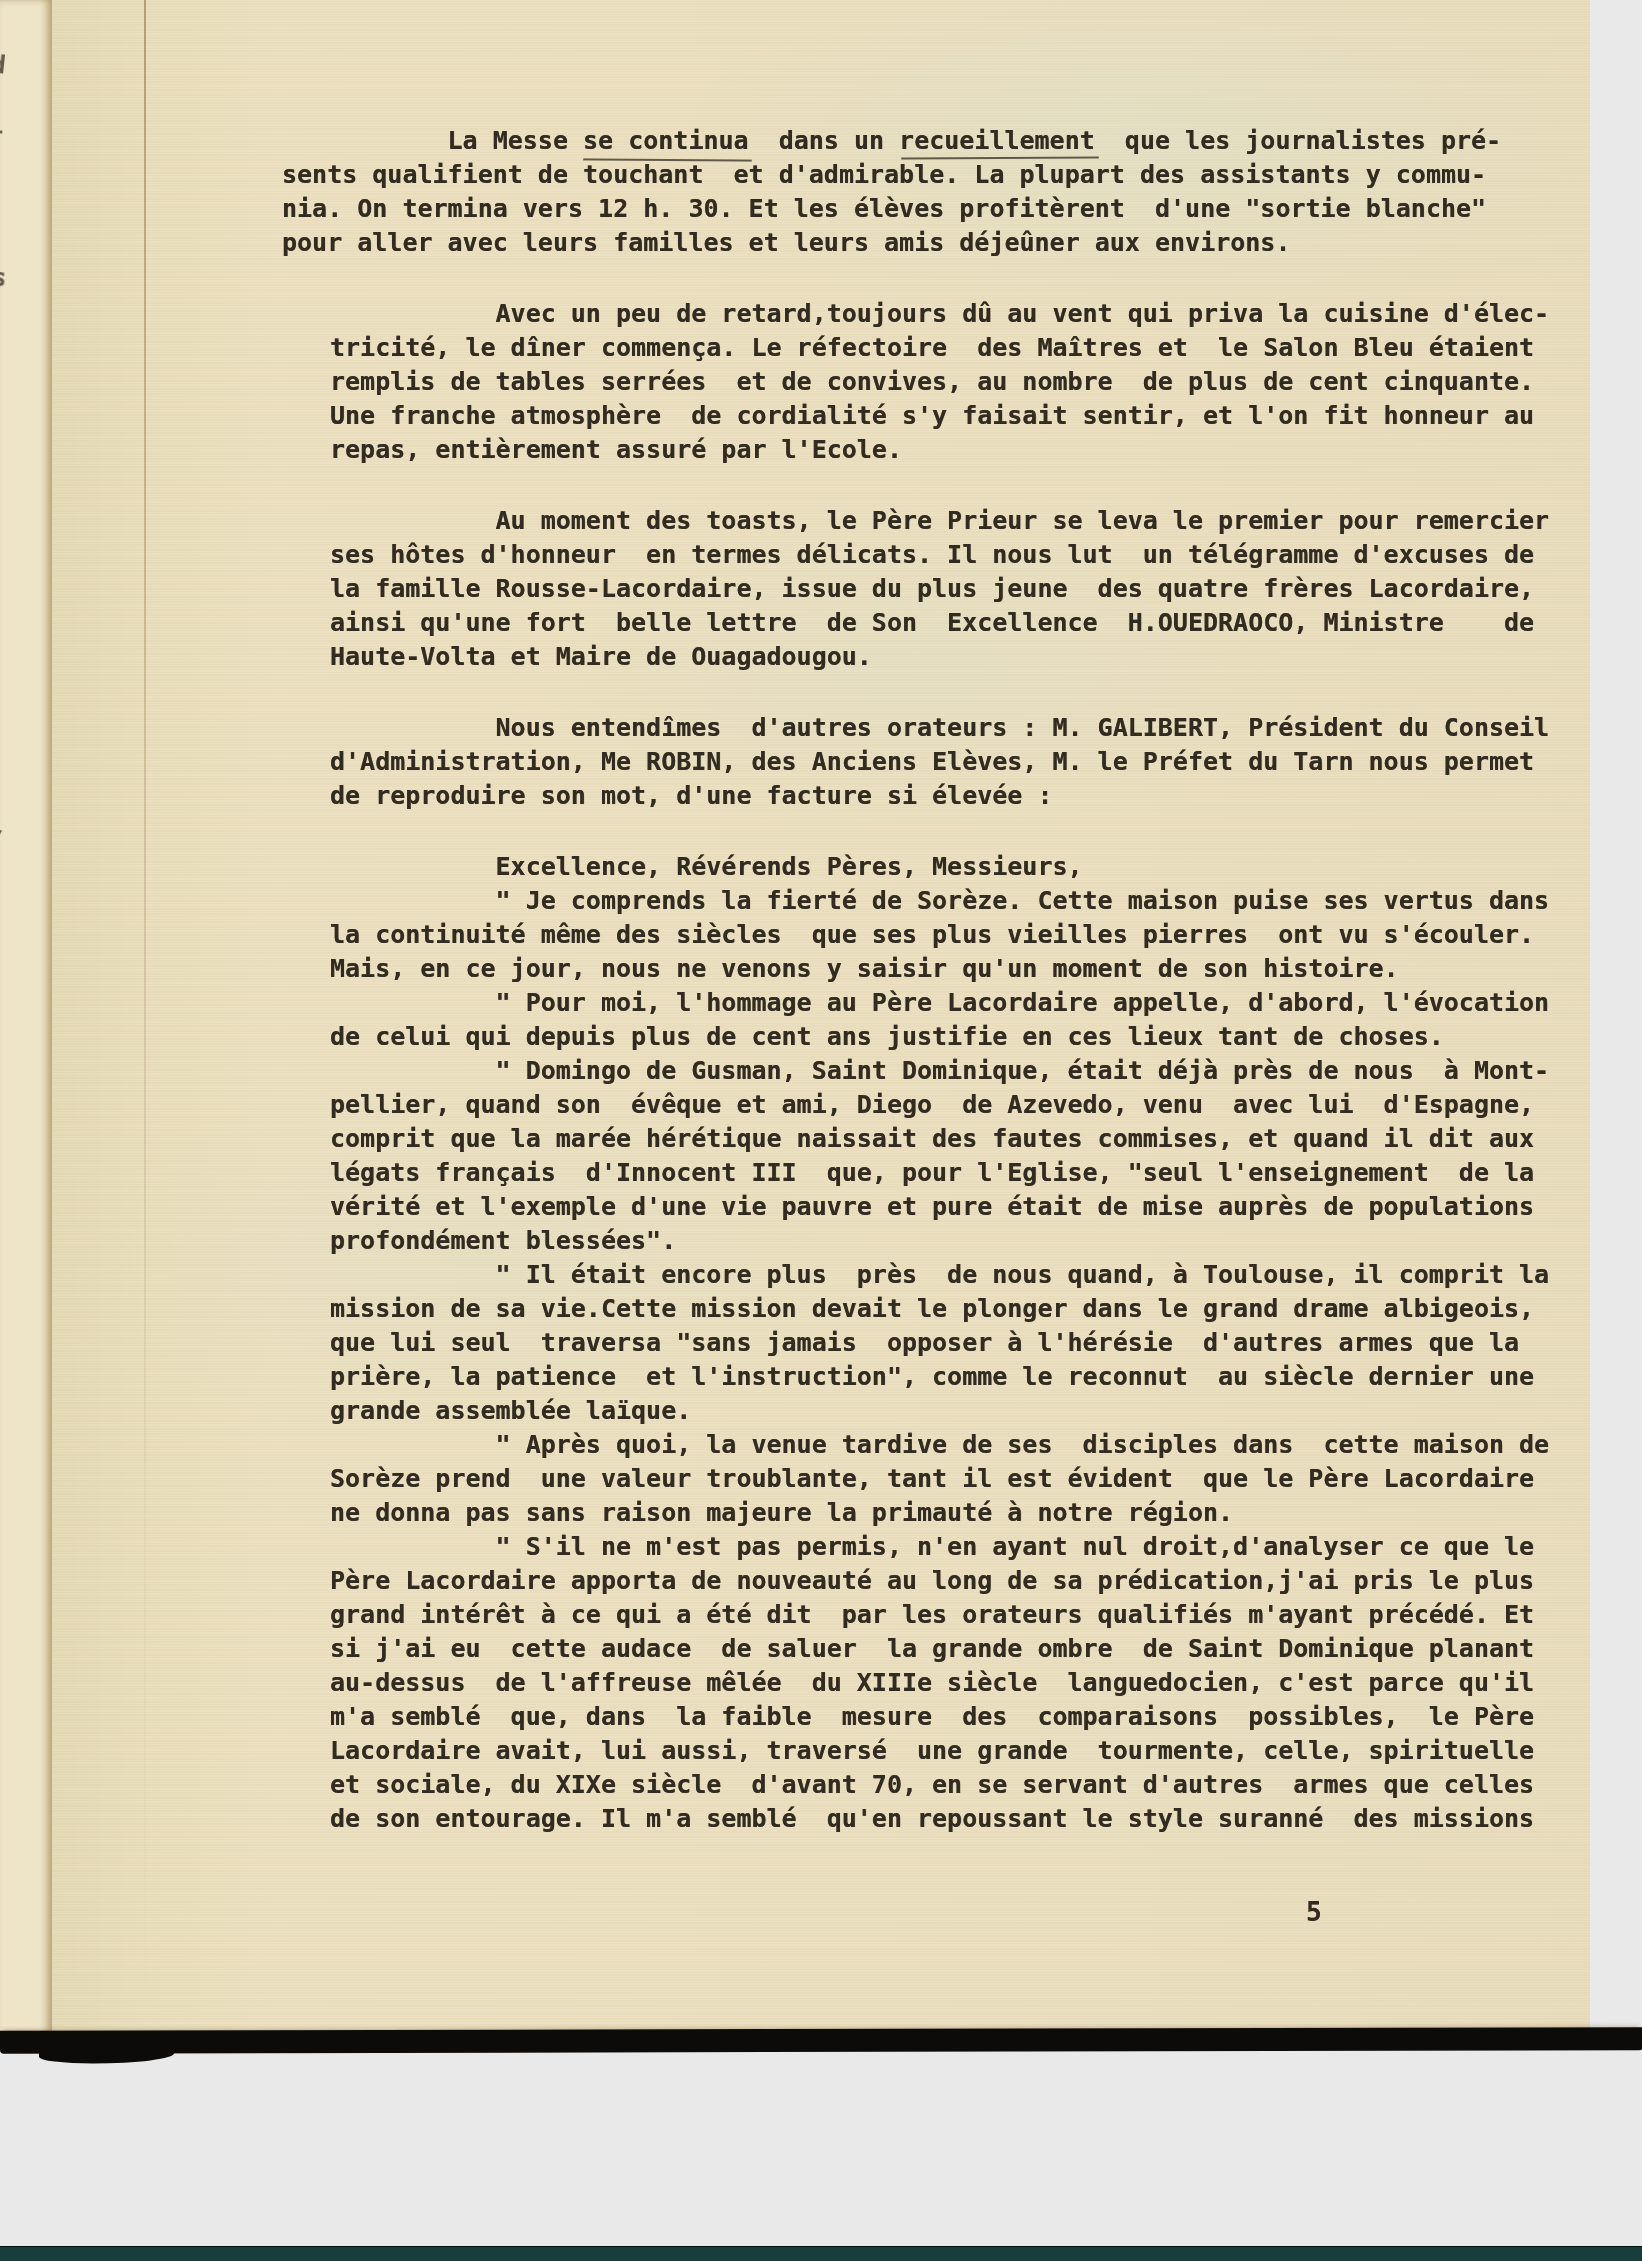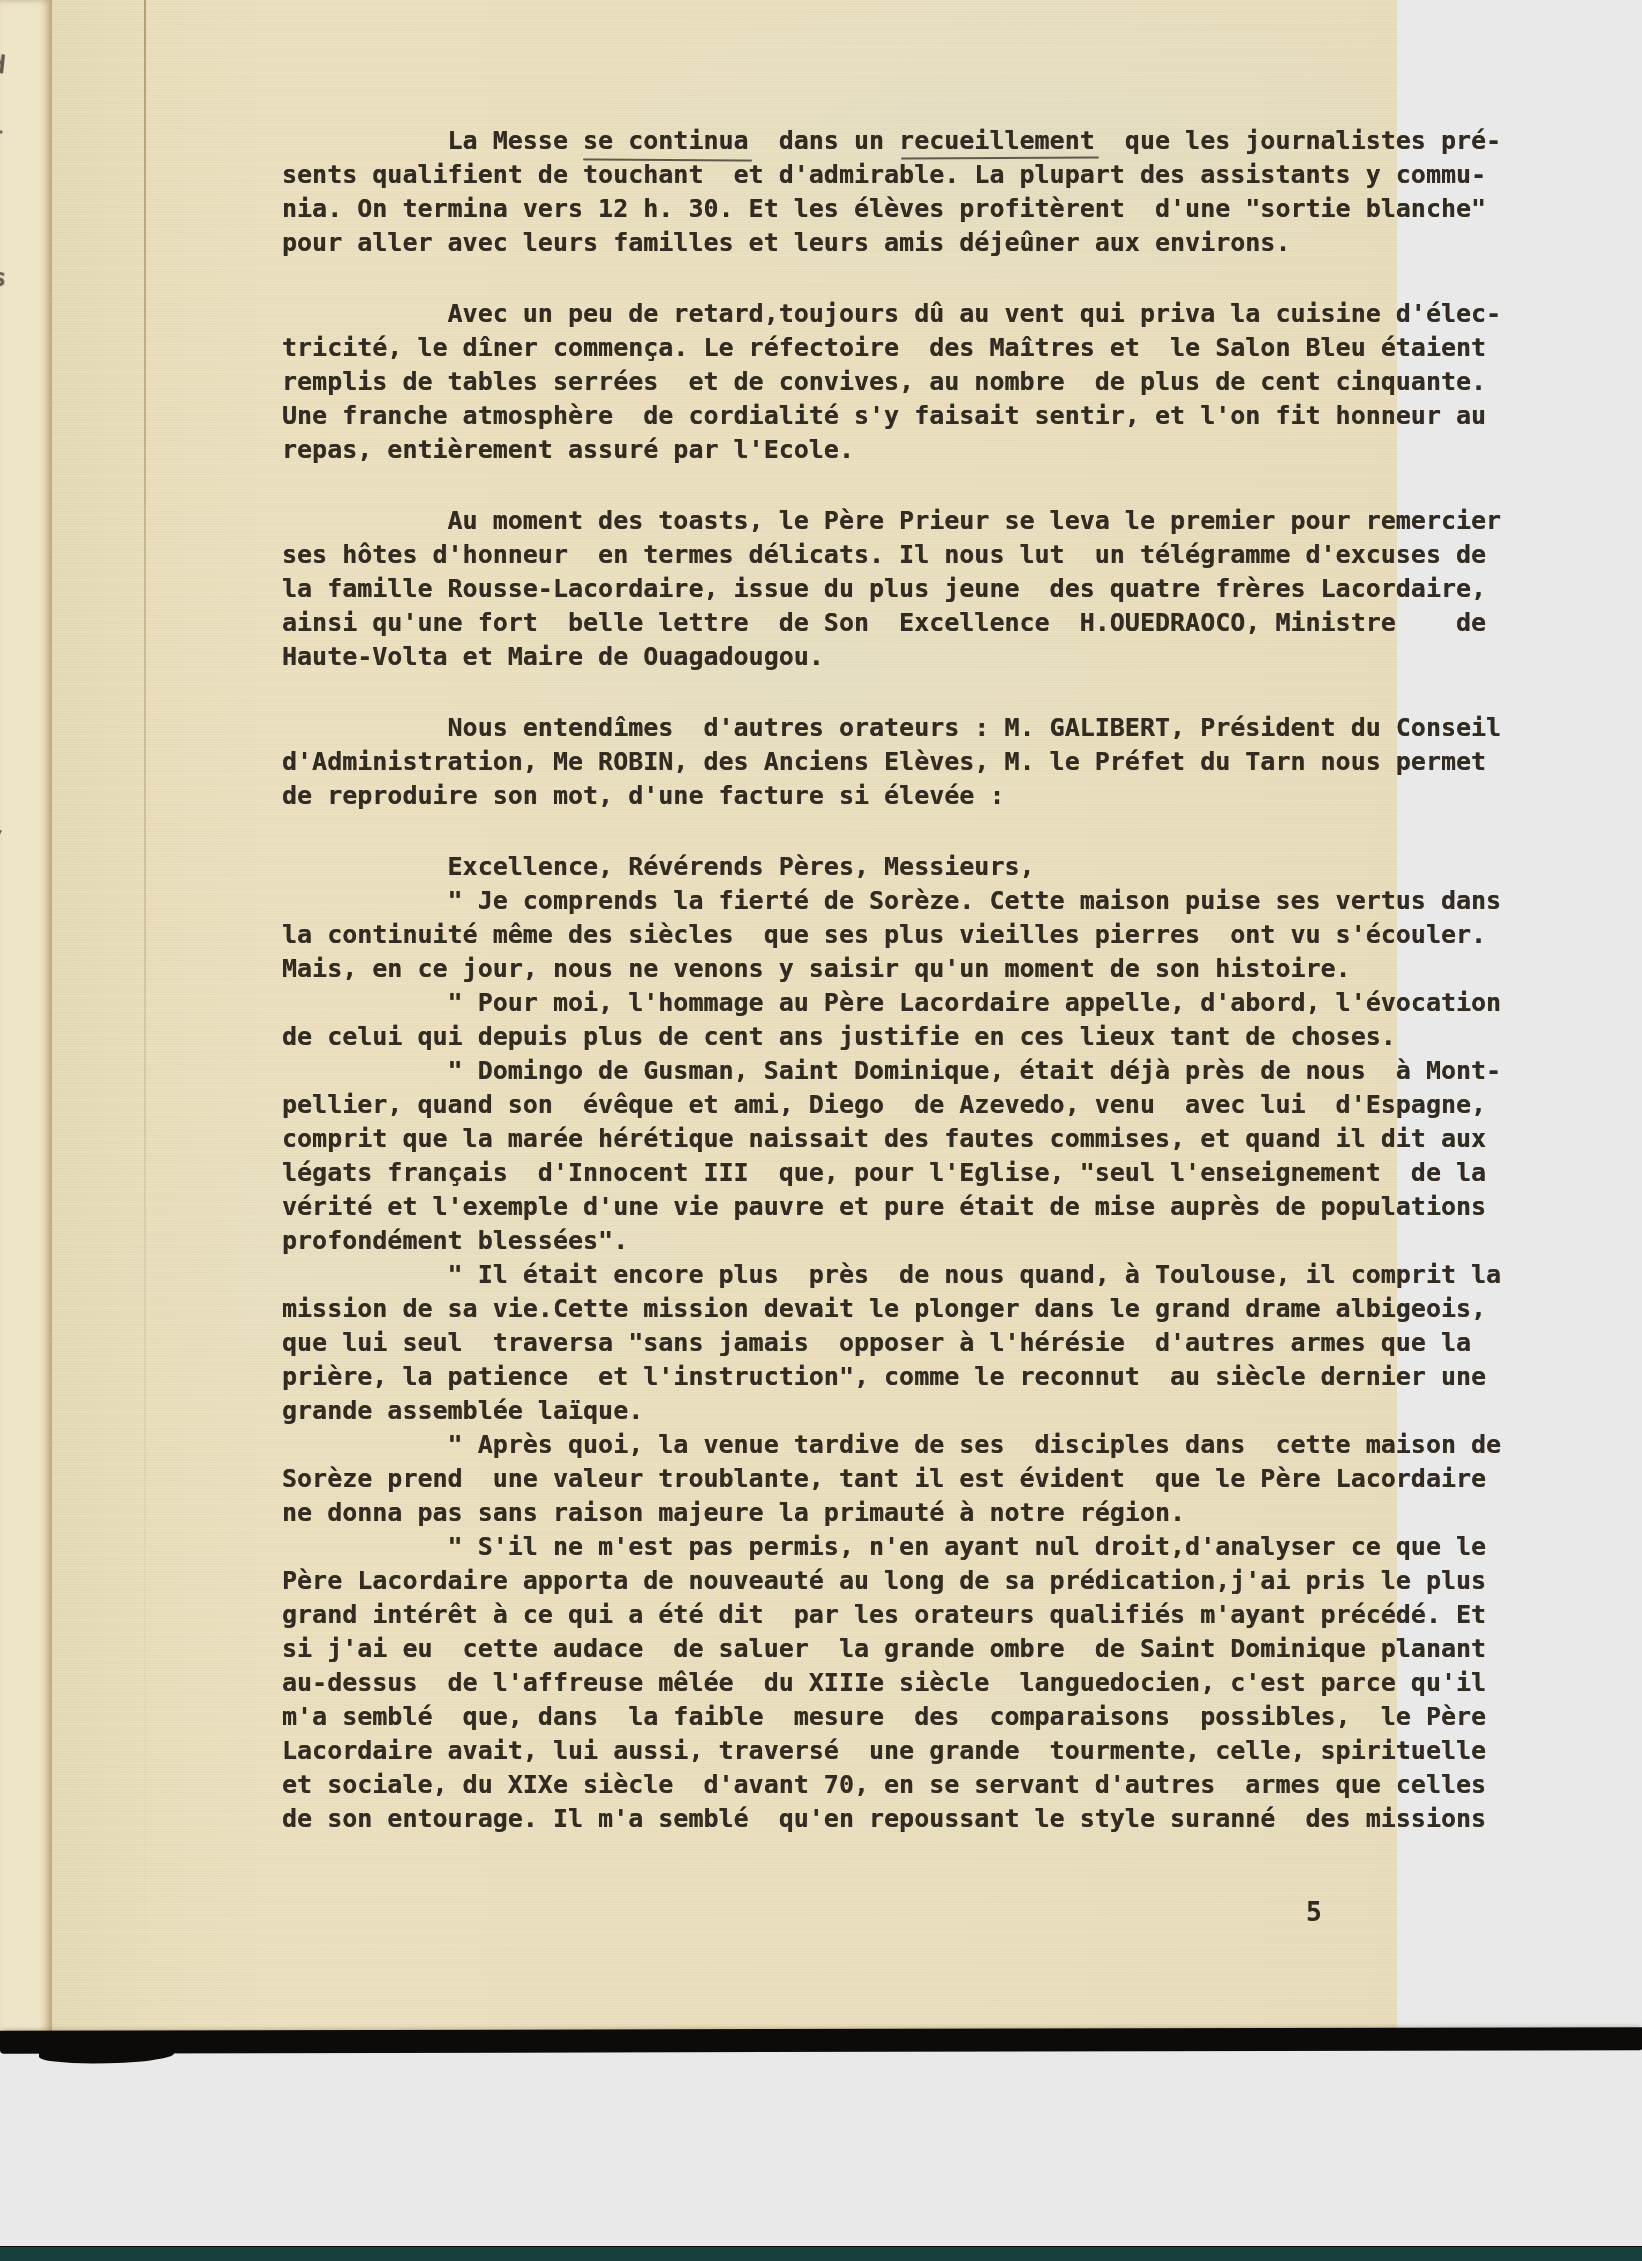--- a/index.html
+++ b/index.html
@@ -3,21 +3,21 @@
 <meta charset="utf-8">
 <style>
   html,body{margin:0;padding:0;background:#dcdcdc;}
   #shot{
     position:relative;width:1643px;height:2261px;overflow:hidden;
     background:#e9e9ea;
     font-family:"DejaVu Sans Mono", monospace;
   }
   
   .page{
-    position:absolute;left:0;top:0;width:1397px;height:2034px;
+    position:absolute;left:0;top:0;width:1590px;height:2034px;
     background:
       radial-gradient(709px 271px at 72% 7%,  rgba(205,224,214,.20), transparent 65%),
       radial-gradient(580px 245px  at 58% 33%, rgba(203,220,210,.14), transparent 65%),
       radial-gradient(612px 277px  at 30% 62%, rgba(205,221,208,.12), transparent 65%),
       radial-gradient(515px 193px  at 80% 86%, rgba(220,228,214,.10), transparent 65%),
       repeating-linear-gradient(0deg, rgba(255,255,255,.028) 0 1.3px, rgba(125,102,58,.028) 1.3px 2.6px),
       linear-gradient(90deg,#e2d5b0 0px,#e6dab6 58px,#e9debc 148px,#ebe0c0 271px,#eadfbf 68%,#e8ddbd 100%);
   }
   
   .gutter-strip{
@@ -52,21 +52,21 @@
     position:absolute;left:0;bottom:0;width:1643px;height:14px;
     background:#173e3b;border-top:1.9px solid #071110;
   }
   
   .text-block{
     position:absolute;left:282px;top:124px;width:1263px;
     font-size:25px;line-height:34px;font-weight:bold;
     color:#322b21;white-space:pre;
     text-shadow:0 0 0.6px rgba(52,42,26,.55), 0.4px 0.4px 0 rgba(52,42,26,.18);
   }
-  .para + .para{margin-top:37px;}
+  .para + .para{margin-top:37px;margin-left:48px;}
   .tline{height:34px;}
   .page-number{
     position:absolute;left:1306px;top:1895px;
     font-size:26.4px;line-height:34px;font-weight:bold;color:#322b21;
     text-shadow:0 0 0.6px rgba(52,42,26,.5);
   }
   
   .overstrike{
     position:absolute;height:1.9px;background:rgba(40,32,20,.7);
     border-radius:1.3px;filter:blur(0.2px);

